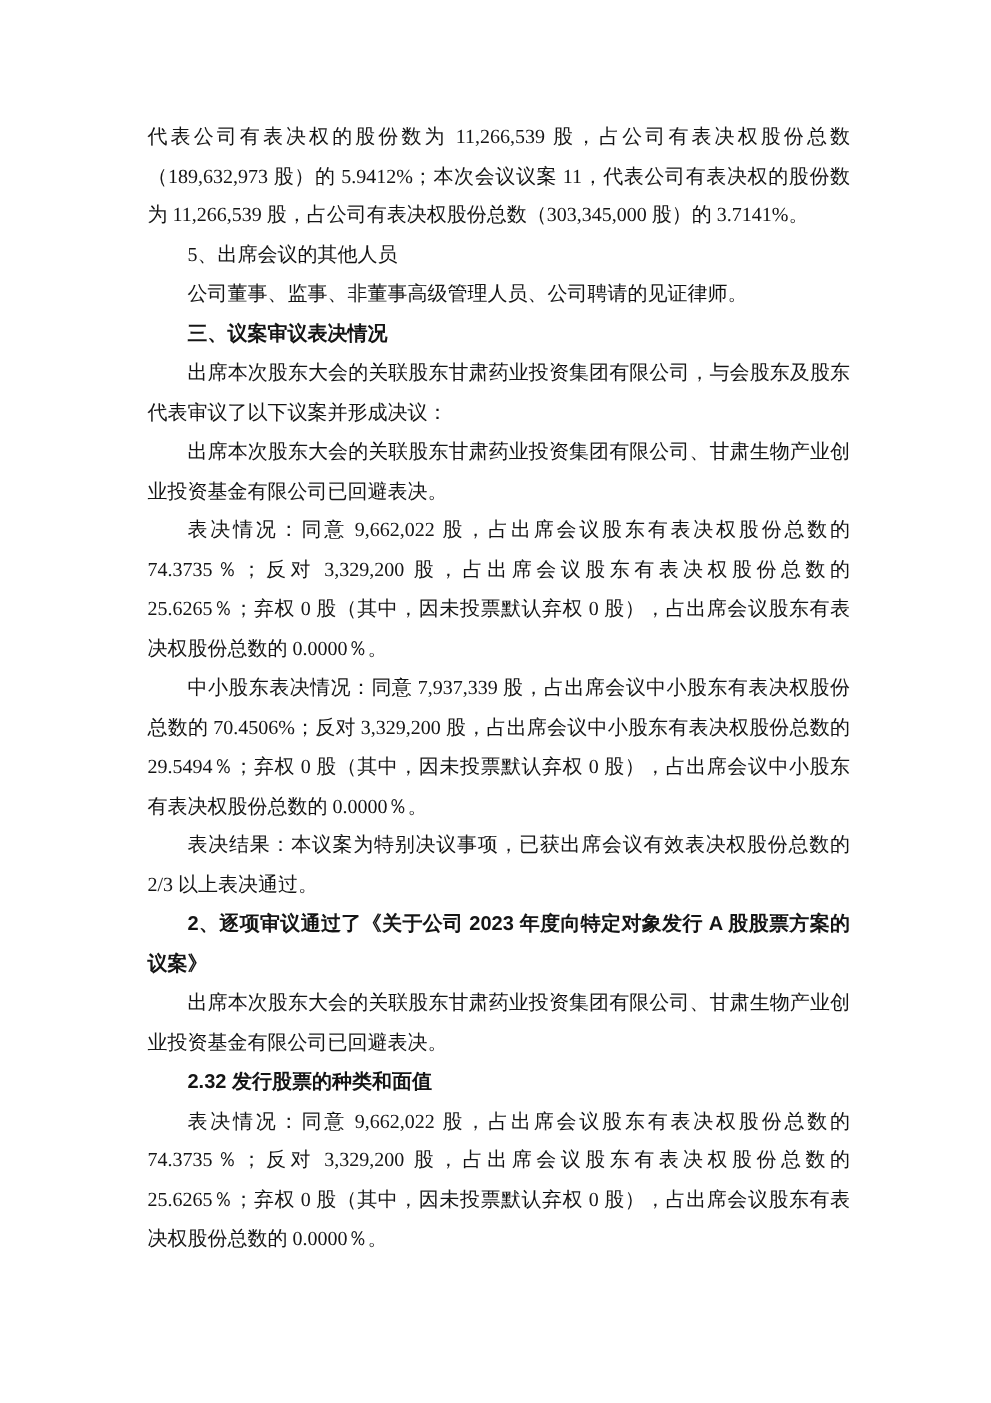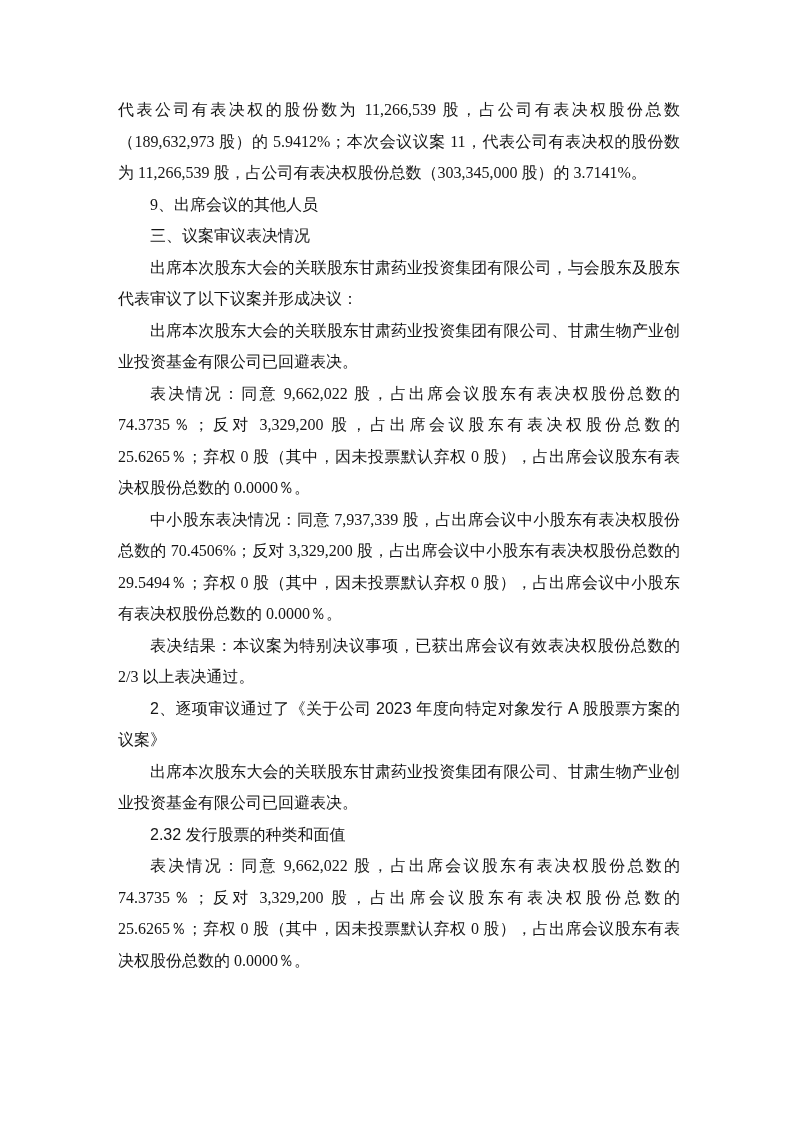--- a/index.html
+++ b/index.html
@@ -29,34 +29,35 @@
   }
   .text-block p {
     margin: 0;
     padding: 0;
     text-indent: 2em;
   }
   .text-block p.noindent {
     text-indent: 0;
   }
   .text-block p.heading {
-    font-weight: 400;
+    font-weight: 700;
     font-family: "Liberation Sans", "DejaVu Sans", sans-serif;
   }
 </style>
 </head>
 <body>
 
 <div class="page">
   <div class="text-block">
 
     <p class="noindent">代表公司有表决权的股份数为 11,266,539 股，占公司有表决权股份总数（189,632,973 股）的 5.9412%；本次会议议案 11，代表公司有表决权的股份数为 11,266,539 股，占公司有表决权股份总数（303,345,000 股）的 3.7141%。</p>
 
-    <p>9、出席会议的其他人员</p>
+    <p>5、出席会议的其他人员</p>
 
+    <p>公司董事、监事、非董事高级管理人员、公司聘请的见证律师。</p>
 
     <p class="heading">三、议案审议表决情况</p>
 
     <p>出席本次股东大会的关联股东甘肃药业投资集团有限公司，与会股东及股东代表审议了以下议案并形成决议：</p>
 
 
     <p>出席本次股东大会的关联股东甘肃药业投资集团有限公司、甘肃生物产业创业投资基金有限公司已回避表决。</p>
 
     <p>表决情况：同意 9,662,022 股，占出席会议股东有表决权股份总数的 74.3735％；反对 3,329,200 股，占出席会议股东有表决权股份总数的 25.6265％；弃权 0 股（其中，因未投票默认弃权 0 股），占出席会议股东有表决权股份总数的 0.0000％。</p>
 

